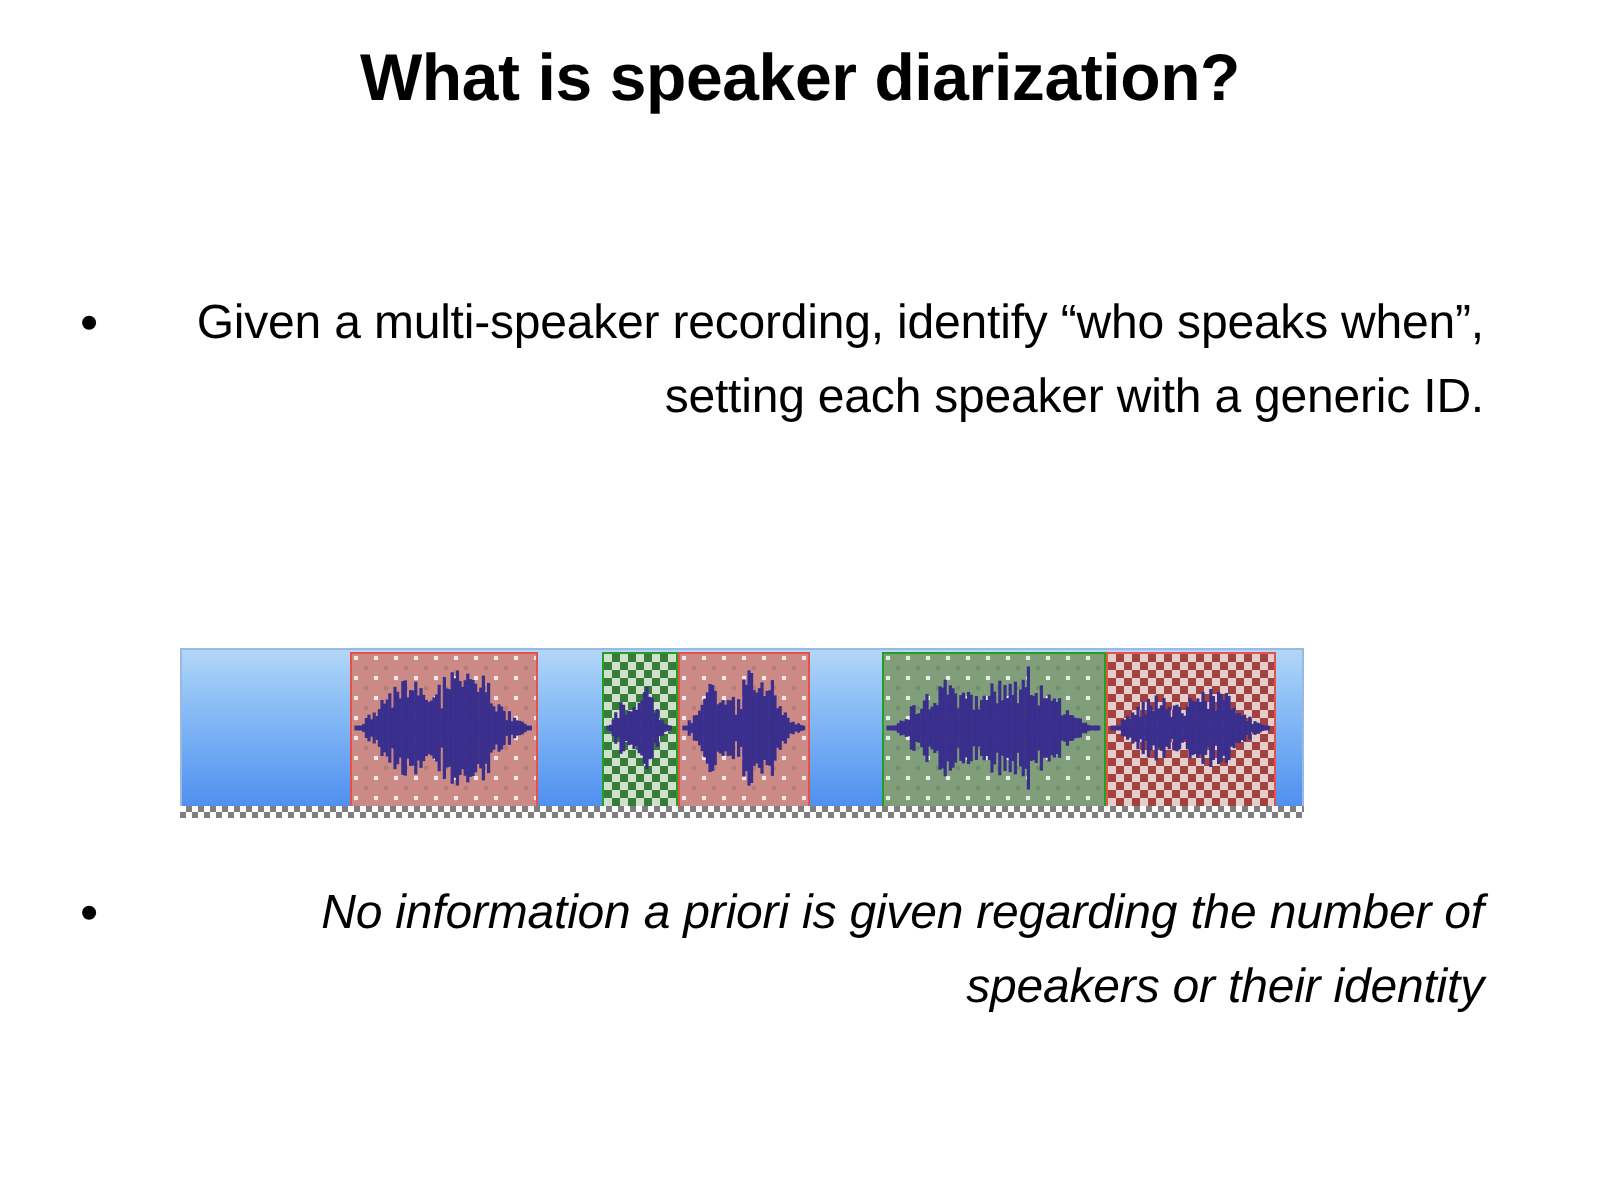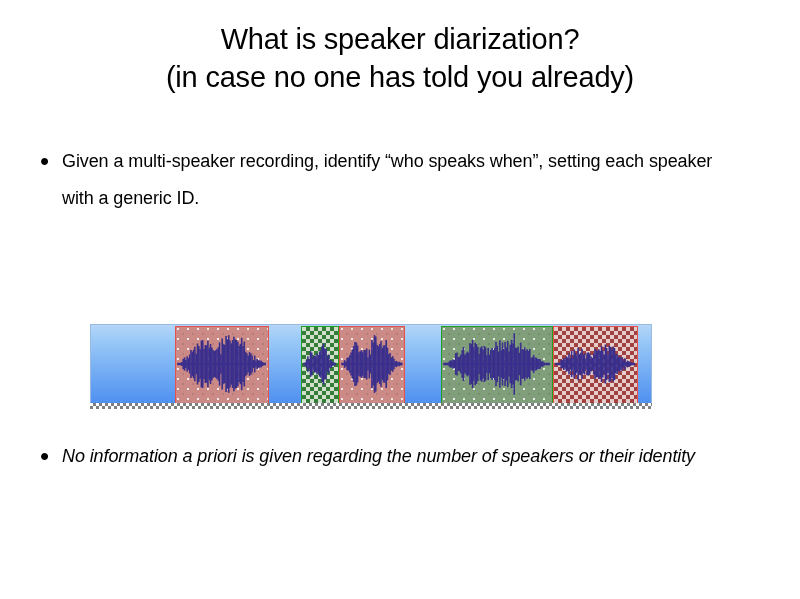--- a/index.html
+++ b/index.html
@@ -24,46 +24,47 @@
 
   
   .title-block {
     position: absolute;
     left: 0;
     top: 20px;
     width: 800px;
     text-align: center;
   }
   .title-line {
-    font-size: 29px;
+    font-size: 33px;
     line-height: 38px;
-    font-weight: 400;
+    font-weight: 700;
     letter-spacing: -0.2px;
     white-space: nowrap;
   }
 
   
   .bullet {
     position: absolute;
     display: flex;
     align-items: flex-start;
   }
   .bullet-marker {
     width: 26px;
     flex: 0 0 26px;
     font-size: 26px;
     line-height: 37px;
     text-align: left;
     padding-left: 4px;
     box-sizing: border-box;
   }
   .bullet-text {
-    font-size: 18px;
+    font-size: 24px;
     line-height: 37px;
     letter-spacing: -0.1px;
+    text-align: right;
   }
 
   #bullet-1 {
     left: 36px;
     top: 143px;
     width: 730px;
   }
   #bullet-1 .bullet-text { width: 680px; }
 
   #bullet-2 {
@@ -167,21 +168,20 @@
     pointer-events: none;
   }
 </style>
 </head>
 <body>
 
 <div class="slide">
 
   <div class="title-block">
     <div class="title-line">What is speaker diarization?</div>
-    <div class="title-line">(in case no one has told you already)</div>
   </div>
 
   <div class="bullet" id="bullet-1">
     <div class="bullet-marker">•</div>
     <div class="bullet-text">Given a multi-speaker recording, identify “who speaks when”, setting each speaker with a generic ID.</div>
   </div>
 
   <div class="figure">
     <div class="figure-frame">
       <div id="segment-container">

